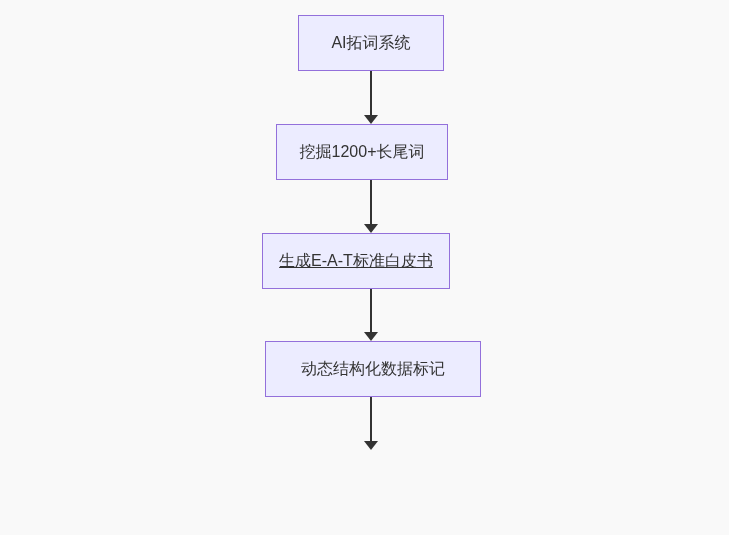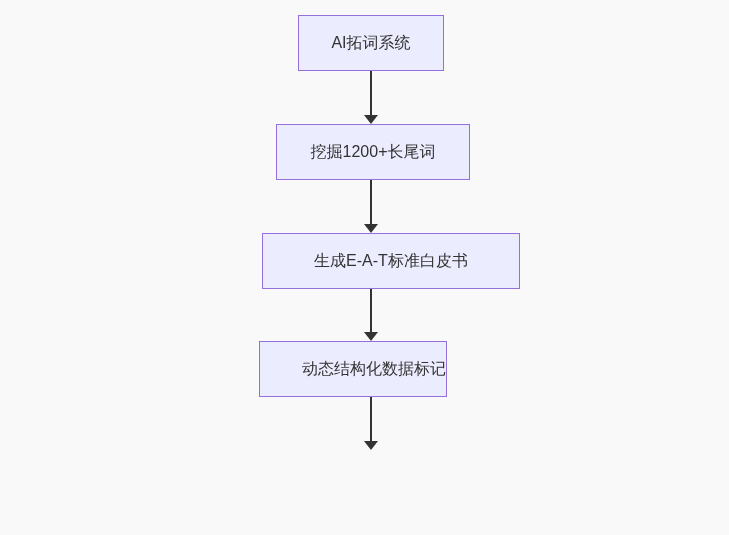--- a/index.html
+++ b/index.html
@@ -29,23 +29,23 @@
     justify-content: center;
     background: var(--node-fill);
     border: 1.5px solid var(--node-border);
     color: var(--text);
     font-size: 16px;
     line-height: 1;
     text-align: center;
     white-space: nowrap;
   }
   .n1 { left: 298px; top: 15px;  width: 146px; height: 56px; }
-  .n2 { left: 276px; top: 124px; width: 194px; height: 56px; }
-  .n3 { left: 262px; top: 233px; width: 258px; height: 56px; }
-  .n4 { left: 259px; top: 341px; width: 188px; height: 56px; justify-content: flex-end; }
+  .n2 { left: 276px; top: 124px; width: 172px; height: 56px; }
+  .n3 { left: 262px; top: 233px; width: 188px; height: 56px; text-decoration: underline; }
+  .n4 { left: 265px; top: 341px; width: 216px; height: 56px; }
   .n5 { left: 254px; top: 450px; width: 234px; height: 56px; }
 
   .flow-arrow {
     position: absolute;
     left: 364px;
     width: 14px;
     display: flex;
     flex-direction: column;
     align-items: center;
   }

